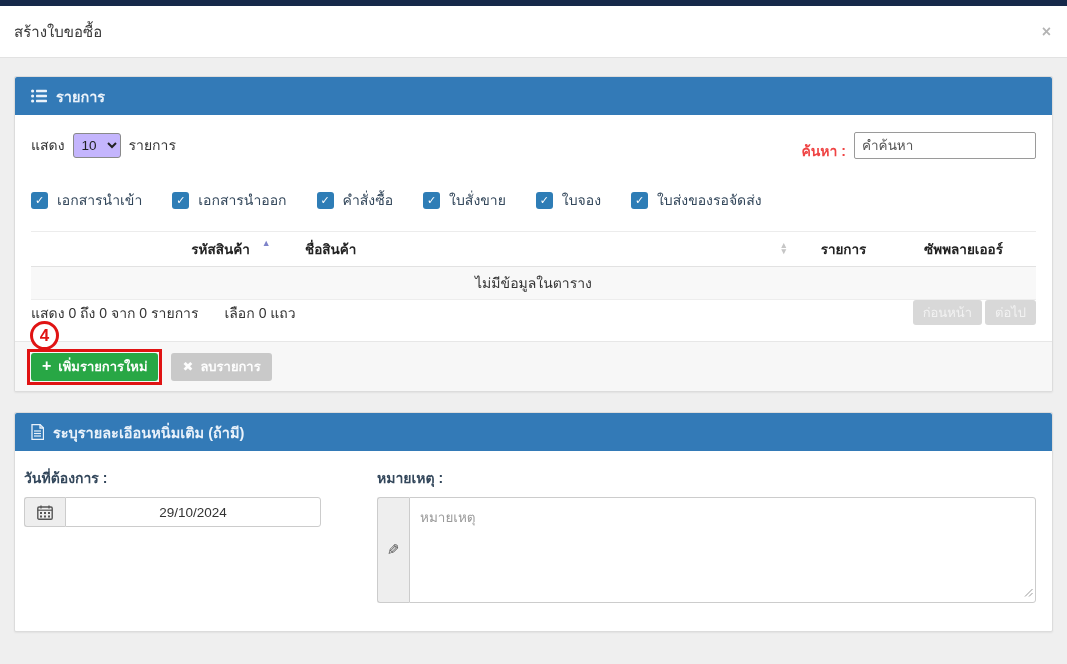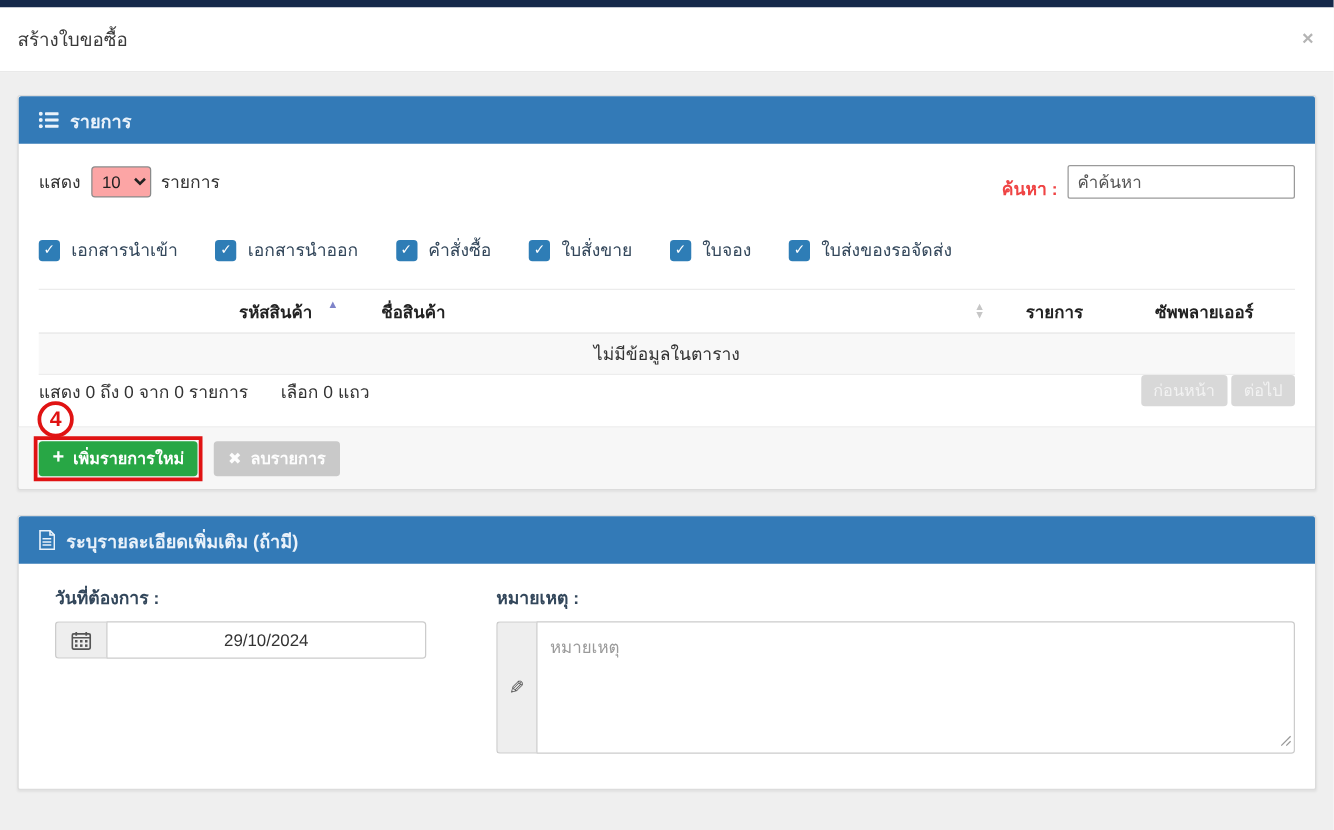--- a/index.html
+++ b/index.html
@@ -15,21 +15,21 @@
 
   .panel { background:#fff; border:1px solid #dcdcdc; border-radius:2px; box-shadow:0 1px 2px rgba(0,0,0,0.06); position:relative; }
   .panel + .panel { margin-top:20px; }
   .panel-header { background:#337ab7; color:#eaf2fa; height:38px; display:flex; align-items:center; padding:0 16px; font-weight:bold; font-size:14.5px; border-radius:2px 2px 0 0; }
   .panel-header .hicon { margin-right:9px; display:inline-flex; }
 
   .panel-body { padding:16px; }
 
   .controls-row { display:flex; align-items:center; justify-content:space-between; height:28px; }
   .length-group { display:flex; align-items:center; gap:8px; color:#333; }
-  .length-select { height:25px; width:48px; border:1px solid #8a8a8a; border-radius:3px; background:#fca5a5; font-size:13.5px; color:#222; padding-left:4px; }
+  .length-select { height:25px; width:48px; border:1px solid #8a8a8a; border-radius:3px; background:#c4b5fd; font-size:13.5px; color:#222; padding-left:4px; }
   .search-group { display:flex; align-items:center; gap:8px; }
   .search-label { font-weight:bold; color:#ef4444;margin-top:11px; }
   .search-input { width:182px; height:27px; border:1px solid #9a9a9a; border-radius:2px; padding:0 7px; font-size:13.5px; font-family:inherit; color:#333; }
   .search-input::placeholder { color:#555; opacity:1; }
 
   .filter-row { margin-top:30px; display:flex; align-items:center; gap:30px; }
   .filter-item { display:flex; align-items:center; gap:9px; cursor:pointer; color:#33475b; }
   .cb { width:17px; height:17px; background:#2e7db6; border-radius:3px; color:#fff; font-size:11px; font-weight:bold; display:inline-flex; align-items:center; justify-content:center; line-height:1; }
 
   .grid { margin-top:20px; }
@@ -49,21 +49,21 @@
   .pg-btn { background:#d8d8d8; color:#f2f2f2; border:none; border-radius:3px; height:25px; padding:0 10px; font-size:13px; font-family:inherit; cursor:default; }
 
   .panel-footer { background:#f7f7f7; border-top:1px solid #e7e7e7; padding:9px 12px; height:50px; display:flex; align-items:center; position:relative; border-radius:0 0 2px 2px; }
   .annotation-box { border:3px solid #e01313; padding:1px; display:inline-block; }
   .btn { border:none; border-radius:3px; height:28px; padding:0 11px; font-size:13px; font-weight:bold; font-family:inherit; display:inline-flex; align-items:center; gap:7px; cursor:pointer; }
   .btn-add { background:#28a745; color:#fff; }
   .btn-add .plus { font-size:16px; font-weight:bold; line-height:1; margin-top:-2px; }
   .btn-del { background:#c9c9c9; color:#fdfdfd; margin-left:9px; cursor:default; }
   .annotation-circle { position:absolute; top:-21px; left:15px; width:29px; height:29px; border:3px solid #e01313; border-radius:50%; background:#fff; color:#e01313; font-weight:bold; font-size:17px; display:flex; align-items:center; justify-content:center; z-index:5; }
 
-  .details-body { display:flex; padding:16px 16px 28px 29px; gap:0; }
+  .details-body { display:flex; padding:16px 16px 28px 9px; gap:0; }
   .col-date { flex:0 0 353px; }
   .col-note { flex:1 1 auto; }
   .field-label { font-weight:bold; color:#33475b; height:22px; }
   .input-group { display:flex; margin-top:8px; }
   .ig-addon { background:#eeeeee; border:1px solid #cccccc; display:flex; align-items:center; justify-content:center; }
   .date-addon { width:41px; height:30px; border-radius:3px 0 0 3px; border-right:none; }
   .date-input { width:256px; height:30px; border:1px solid #cccccc; border-radius:0 3px 3px 0; text-align:center; font-size:13.5px; font-family:inherit; color:#333; background:#fff; }
   .note-group { position:relative; }
   .note-addon { width:32px; border-radius:3px 0 0 3px; border-right:none; font-size:15px; color:#555; }
   .note-addon .pencil { display:inline-block; transform:scaleX(-1); }
@@ -194,21 +194,21 @@
     <div class="panel-header">
       <span class="hicon">
         <svg width="13" height="16" viewBox="0 0 13 16">
             <path d="M1 0.5 h8 l3.5 3.5 v11.5 h-11.5 z" fill="none" stroke="#eaf2fa" stroke-width="1.3"></path>
             <path d="M9 0.5 v3.5 h3.5" fill="none" stroke="#eaf2fa" stroke-width="1.3"></path>
             <line x1="3" y1="7" x2="10" y2="7" stroke="#eaf2fa" stroke-width="1.2"></line>
             <line x1="3" y1="9.5" x2="10" y2="9.5" stroke="#eaf2fa" stroke-width="1.2"></line>
             <line x1="3" y1="12" x2="10" y2="12" stroke="#eaf2fa" stroke-width="1.2"></line>
           </svg>
       </span>
-      <span>ระบุรายละเอียดเพิ่มเติม (ถ้ามี)</span>
+      <span>ระบุรายละเอีอนหนิ่มเติม (ถ้ามี)</span>
     </div>
 
     <div class="details-body">
       <div class="col-date">
         <div class="field-label">วันที่ต้องการ :</div>
         <div class="input-group">
           <span class="ig-addon date-addon">
             <svg width="16" height="15" viewBox="0 0 16 15">
                 <rect x="0.8" y="2" width="14.4" height="12.2" rx="1.2" fill="none" stroke="#555" stroke-width="1.4"></rect>
                 <line x1="4" y1="0.5" x2="4" y2="3.5" stroke="#555" stroke-width="1.4"></line>

